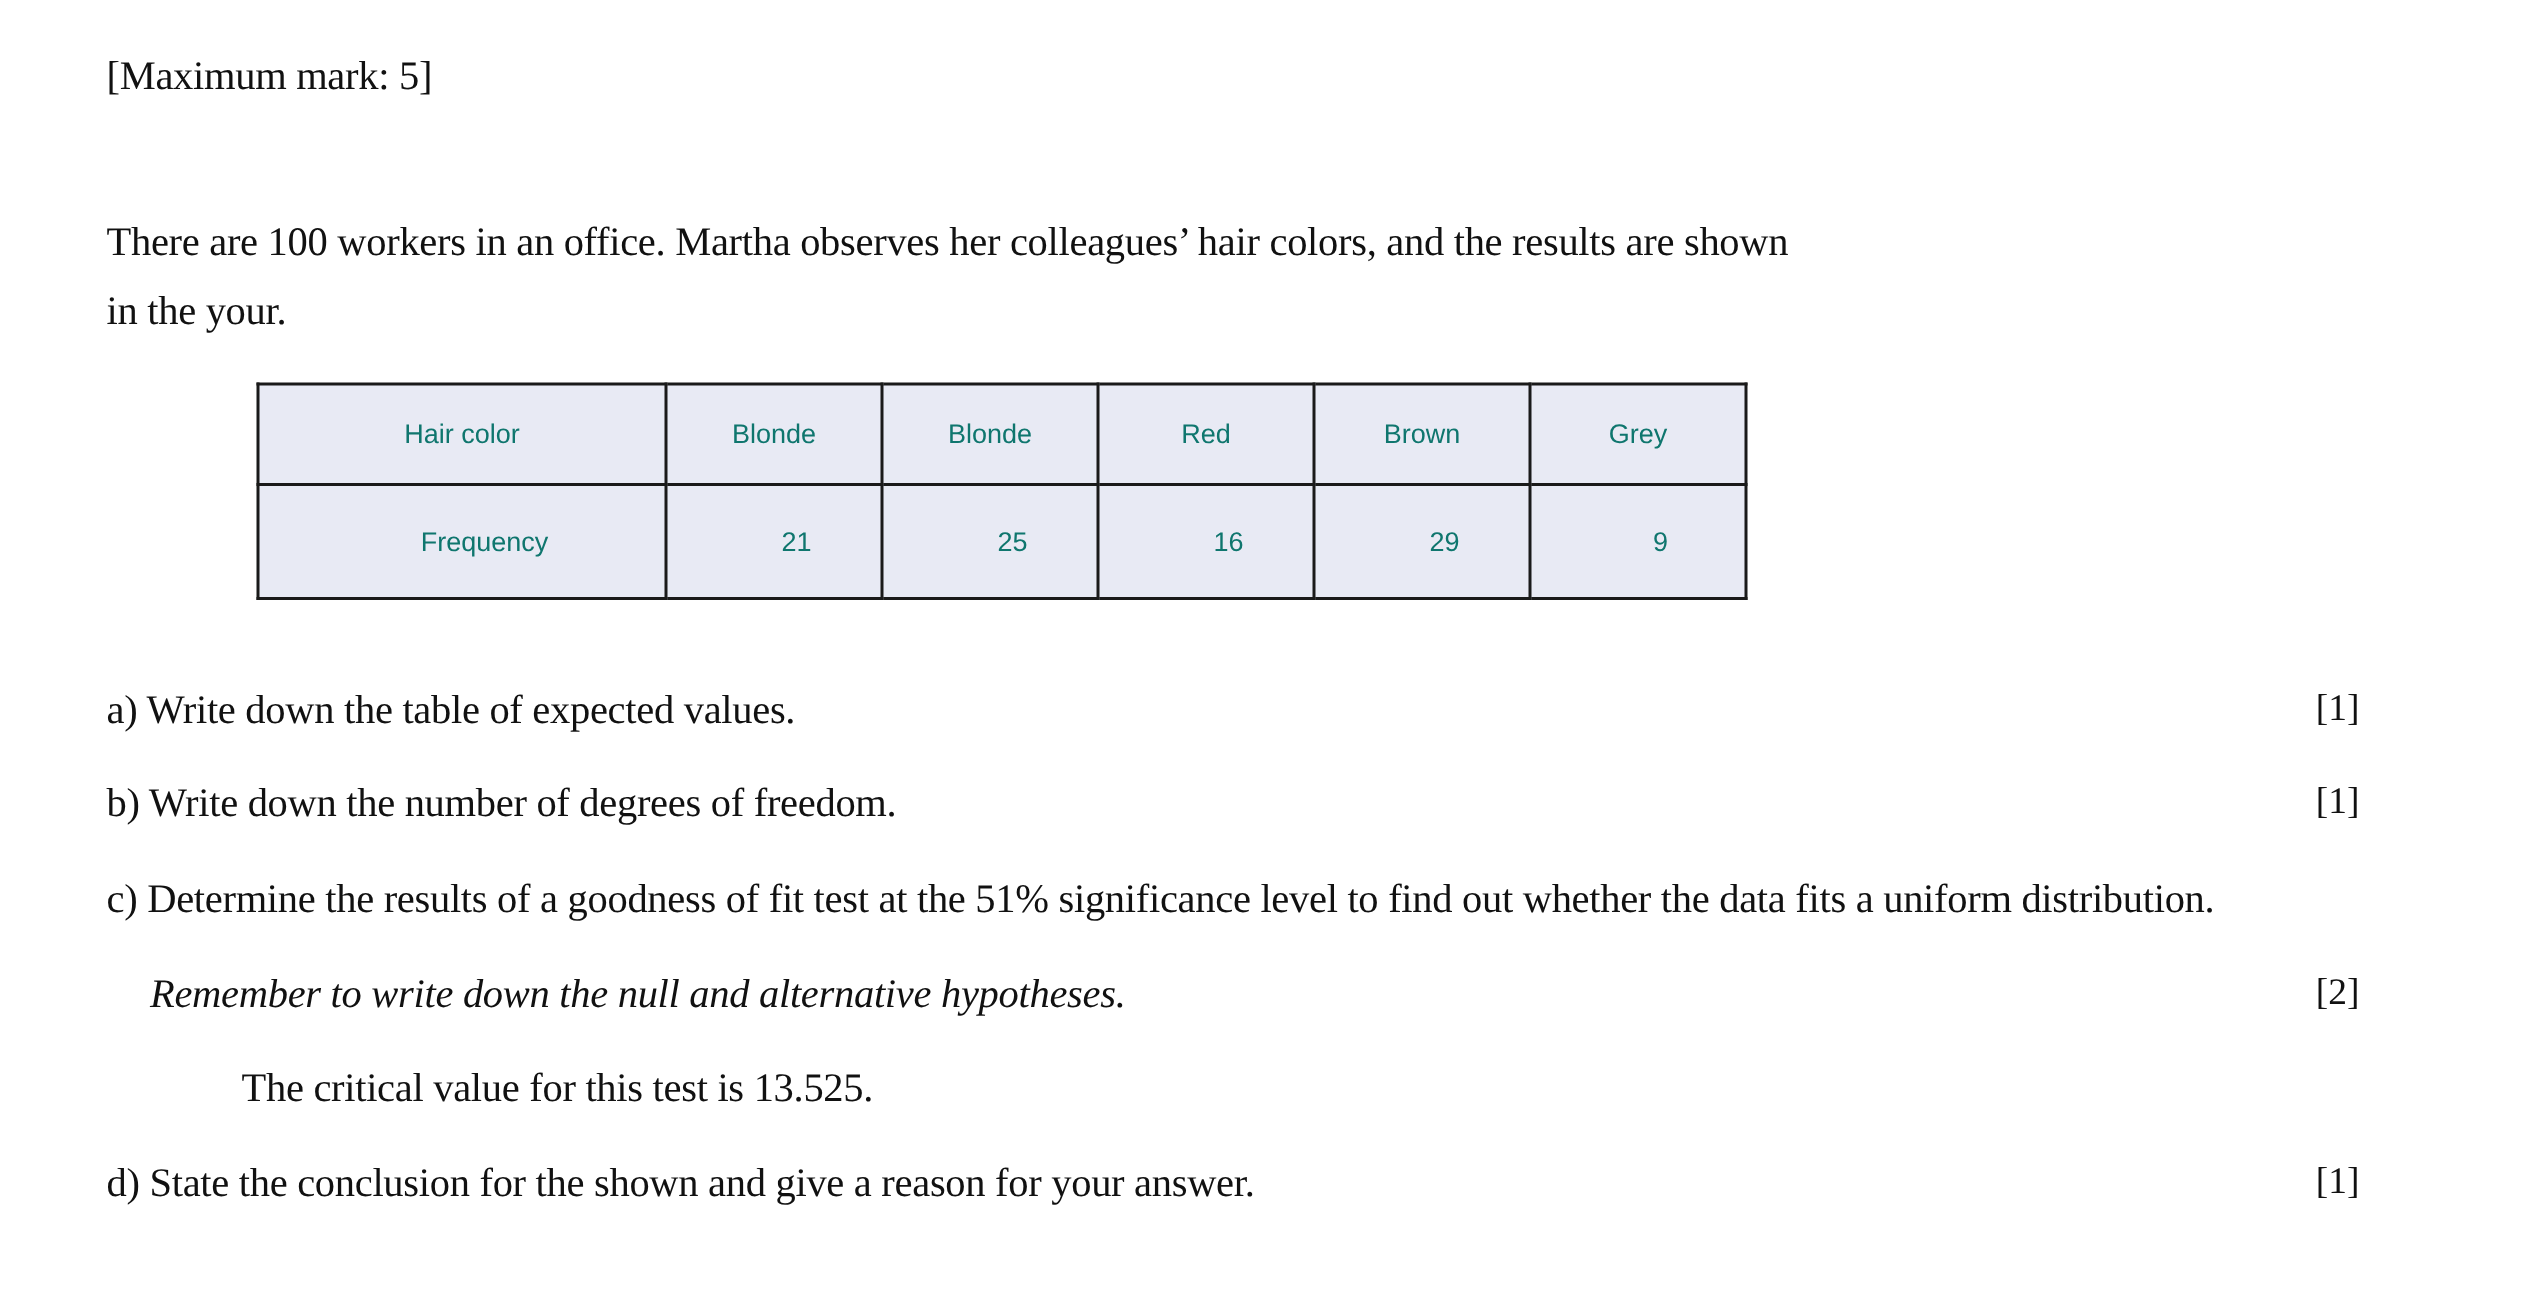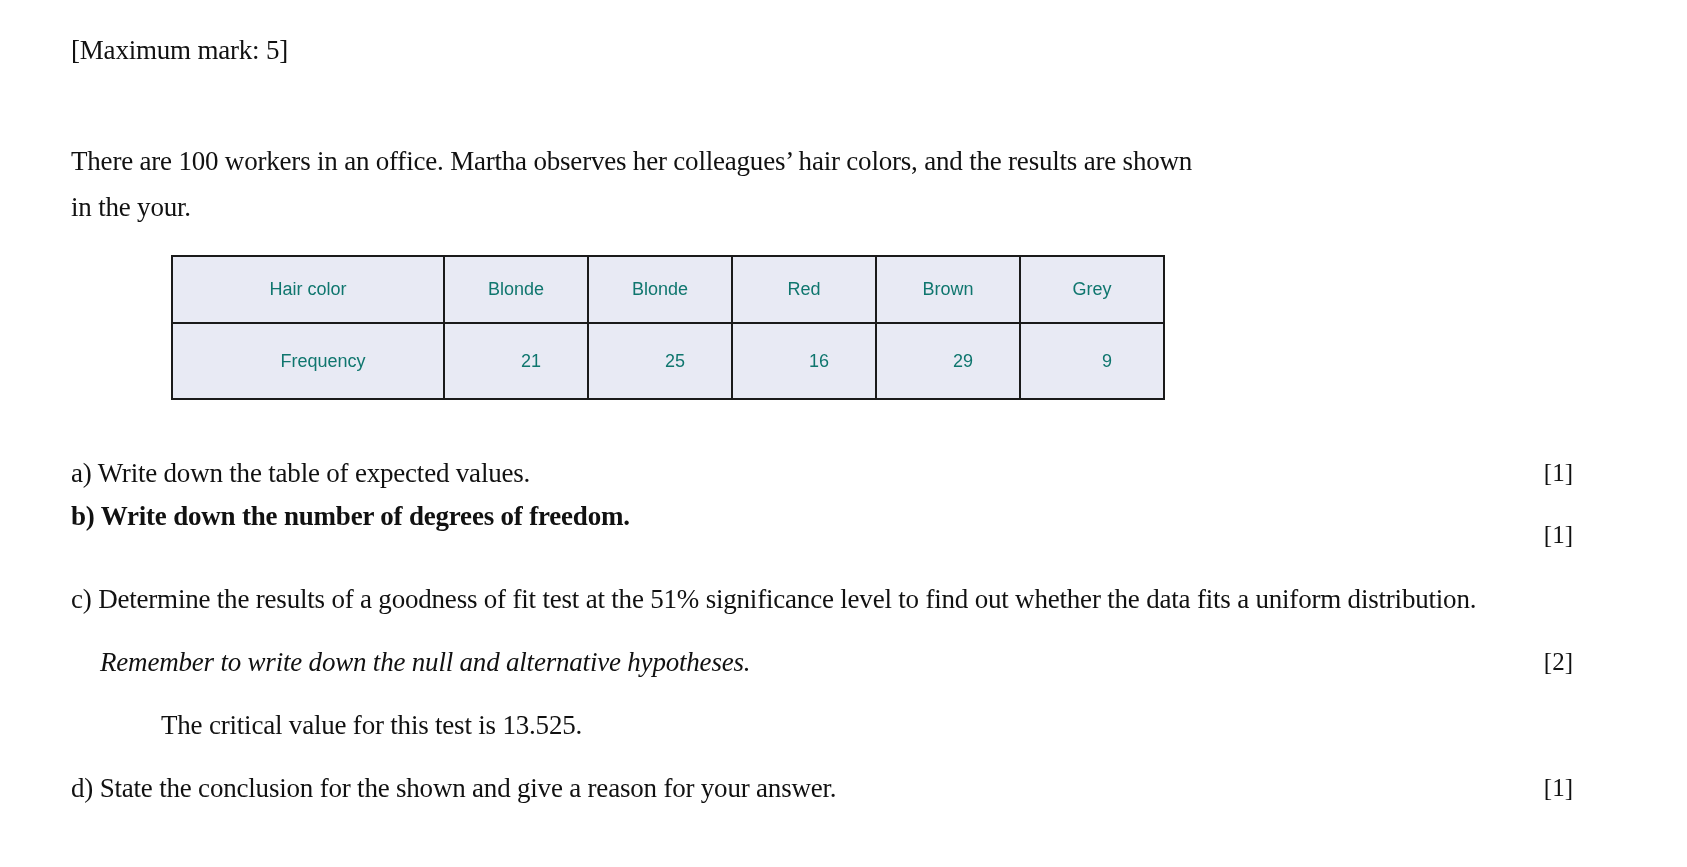--- a/index.html
+++ b/index.html
@@ -56,21 +56,21 @@
     <td class="cn">16</td>
     <td class="cn">29</td>
     <td class="cn">9</td>
   </tr>
 </tbody>
   </table>
 
 <div class="line" style="top:458px;font-family:Liberation Serif, serif;">a) Write down the table of expected values.</div>
 <div class="mark" style="top:458px;">[1]</div>
 
-<div class="line" style="top:501px;font-weight:bold;">b) Write down the number of degrees of freedom.</div>
+<div class="line" style="top:520px;">b) Write down the number of degrees of freedom.</div>
 <div class="mark" style="top:520px;">[1]</div>
 
 <div class="line" style="top:584px;">c) Determine the results of a goodness of fit test at the 51% significance level to find out whether the data fits a uniform distribution.</div>
 
 <div class="line" style="top:647px; left:100px;font-style:italic;">Remember to write down the null and alternative hypotheses.</div>
 <div class="mark" style="top:647px;">[2]</div>
 
 <div class="line" style="top:710px; left:161px;">The critical value for this test is 13.525.</div>
 
 <div class="line" style="top:773px;">d) State the conclusion for the shown and give a reason for your answer.</div>

